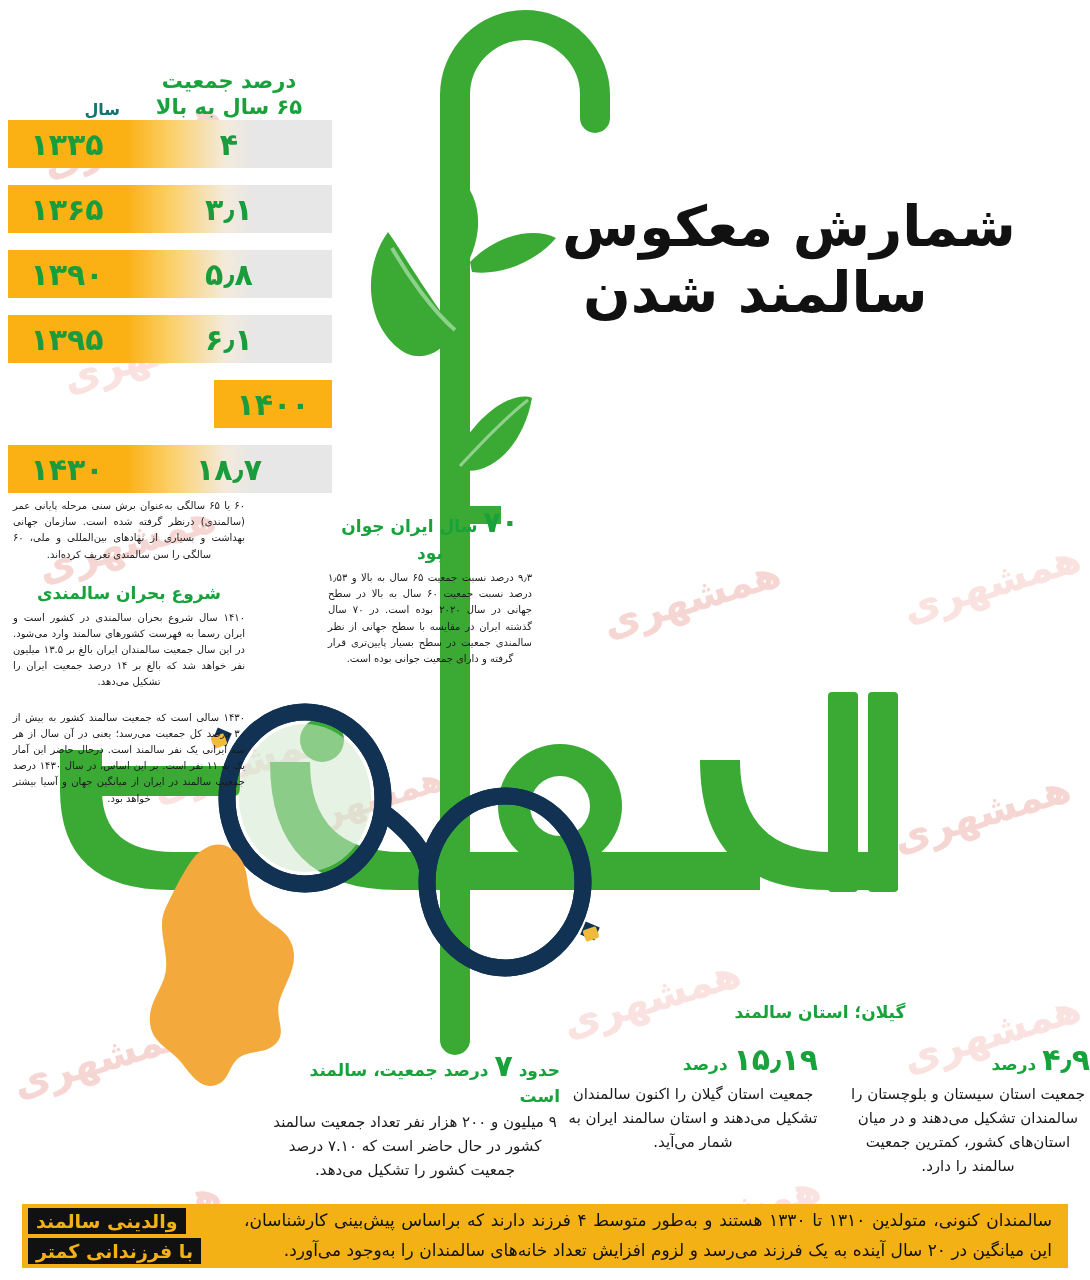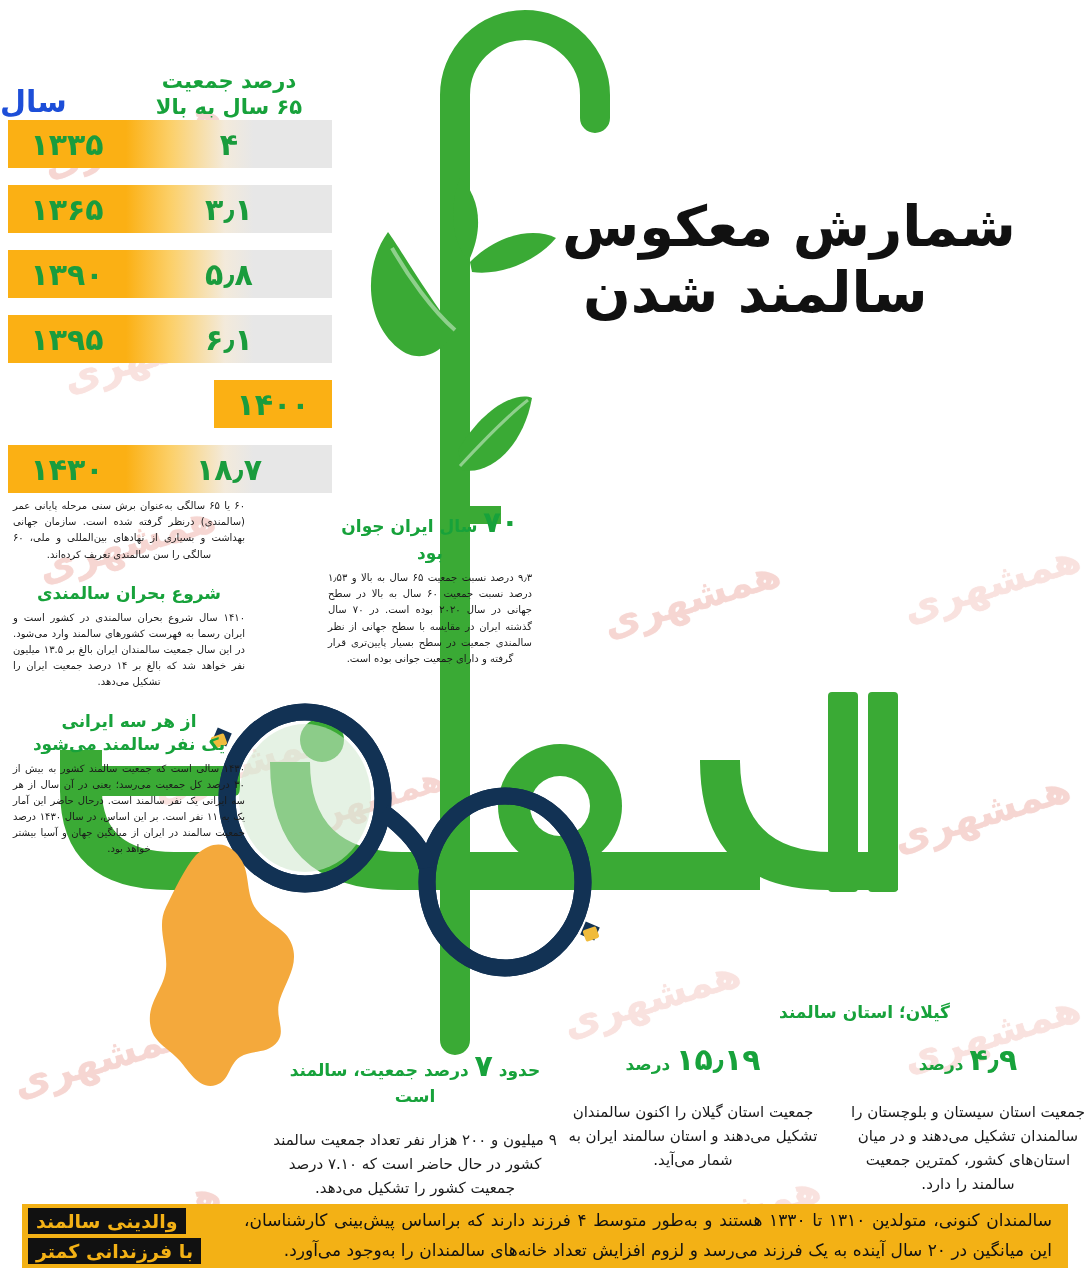--- a/index.html
+++ b/index.html
@@ -17,21 +17,21 @@
     font-size:34px;letter-spacing:1px;white-space:nowrap;
     transform-origin:center center;pointer-events:none;user-select:none;
     text-shadow:0 0 1px #f6d8d4;
   }
   .wm.w2{color:#f7d9d5;}
 
   
   .table-wrap{position:absolute;left:0;top:58px;width:348px;}
   .thead{display:flex;justify-content:flex-start;align-items:flex-end;
          height:62px;padding:0 10px 0 0;box-sizing:border-box;}
-  .th-year{width:120px;text-align:left;color:#1d4ed8;font-weight:bold;font-size:30px;
+  .th-year{width:120px;text-align:right;color:#0f766e;font-weight:bold;font-size:16px;
            line-height:1.25;}
   .th-pct{flex:1;text-align:center;color:#17a23b;font-weight:bold;font-size:21px;
           line-height:1.25;}
   .trow{height:48px;margin:0 0 17px 0;display:flex;position:relative;
         width:324px;margin-right:16px;}
   .cell-year{width:118px;height:48px;display:flex;align-items:center;justify-content:center;
              background:#fbb014;color:#1a9c3d;font-weight:bold;font-size:30px;
              box-sizing:border-box;}
   .cell-pct{flex:1;height:48px;display:flex;align-items:center;justify-content:center;
             background:linear-gradient(to left,#e6e6e6 0%,#e6e6e6 38%,#f6e3b6 62%,#fbb014 100%);
@@ -54,28 +54,28 @@
   .blk-h .big{font-size:29px;}
   .blk-p{color:#1a1a1a;font-size:10px;line-height:1.62;text-align:justify;
          text-align-last:center;}
 
   #col-mid{right:558px;top:503px;width:204px;}
   #col-right{right:845px;top:498px;width:232px;}
   .blk{margin-bottom:19px;}
 
   
   .bstat{position:absolute;}
-  .bstat .bh{color:#17a23b;font-weight:bold;font-size:17px;text-align:center;
-             line-height:1.3;margin-bottom:21px;}
+  .bstat .bh{color:#17a23b;font-weight:bold;font-size:17px;
+             line-height:1.3;margin-bottom:3px;}
   .bstat .bh .big{font-size:30px;}
   .bstat .bp{color:#1a1a1a;font-size:15px;line-height:1.6;text-align:center;}
   #bstat-sb{right:0px;top:1040px;width:244px;}
   #bstat-gilan{right:272px;top:1040px;width:250px;}
   #bstat-7{right:530px;top:1046px;width:290px;}
-  #gilan-cap{position:absolute;right:140px;top:1002px;width:260px;
+  #gilan-cap{position:absolute;right:140px;top:1002px;width:260px;text-align:center;
              color:#17a23b;font-weight:bold;font-size:17px;}
 
   
   .footer{position:absolute;left:22px;top:1204px;width:1046px;height:64px;
           background:#f3b115;display:flex;align-items:center;}
   .footer-badge{width:212px;height:64px;display:flex;flex-direction:column;
                 justify-content:center;align-items:flex-end;gap:4px;
                 margin-right:auto;order:2;padding-left:6px;box-sizing:border-box;}
   .footer-badge span{background:#111;color:#f3b115;font-weight:bold;font-size:19px;
                      padding:2px 8px;display:inline-block;white-space:nowrap;}
@@ -223,24 +223,20 @@
     <div class="blk">
       <div class="blk-p">۶۰ یا ۶۵ سالگی به‌عنوان برش سنی مرحله پایانی عمر (سالمندی) درنظر گرفته شده است. سازمان جهانی بهداشت و بسیاری از نهادهای بین‌المللی و ملی، ۶۰ سالگی را سن سالمندی تعریف کرده‌اند.</div>
     </div>
 
     <div class="blk">
       <div class="blk-h">شروع بحران سالمندی</div>
       <div class="blk-p">۱۴۱۰ سال شروع بحران سالمندی در کشور است و ایران رسما به فهرست کشورهای سالمند وارد می‌شود. در این سال جمعیت سالمندان ایران بالغ بر ۱۳.۵ میلیون نفر خواهد شد که بالغ بر ۱۴ درصد جمعیت ایران را تشکیل می‌دهد.</div>
     </div>
 
     <div class="blk">
-      <div class="blk-h">
-        <div>از هر سه ایرانی</div>
-        <div>یک نفر سالمند می‌شود</div>
-      </div>
       <div class="blk-p">۱۴۳۰ سالی است که جمعیت سالمند کشور به بیش از ۳۰ درصد کل جمعیت می‌رسد؛ یعنی در آن سال از هر سه ایرانی یک نفر سالمند است. درحال حاضر این آمار یک به ۱۱ نفر است. بر این اساس، در سال ۱۴۳۰ درصد جمعیت سالمند در ایران از میانگین جهان و آسیا بیشتر خواهد بود.</div>
     </div>
   </div>
 
   <div id="gilan-cap">گیلان؛ استان سالمند</div>
 
   <div class="bstat" id="bstat-7">
     <div class="bh">
       <span>حدود</span>
       <span class="big">۷</span>

